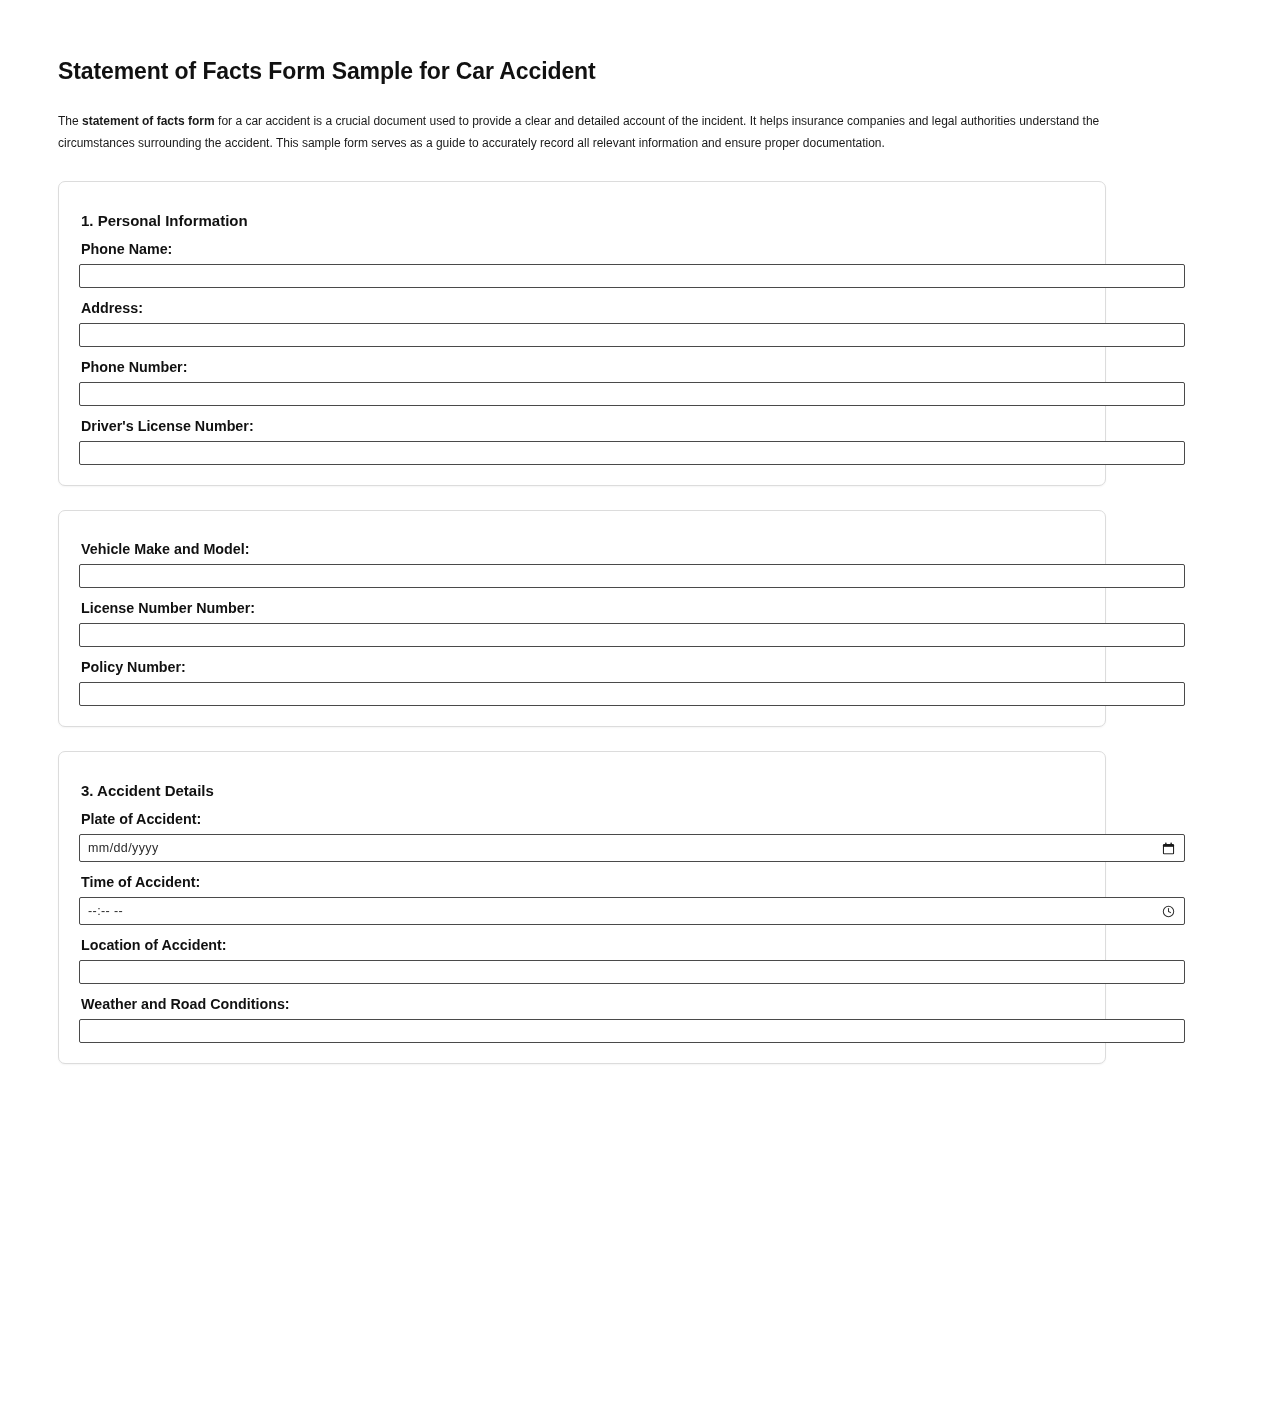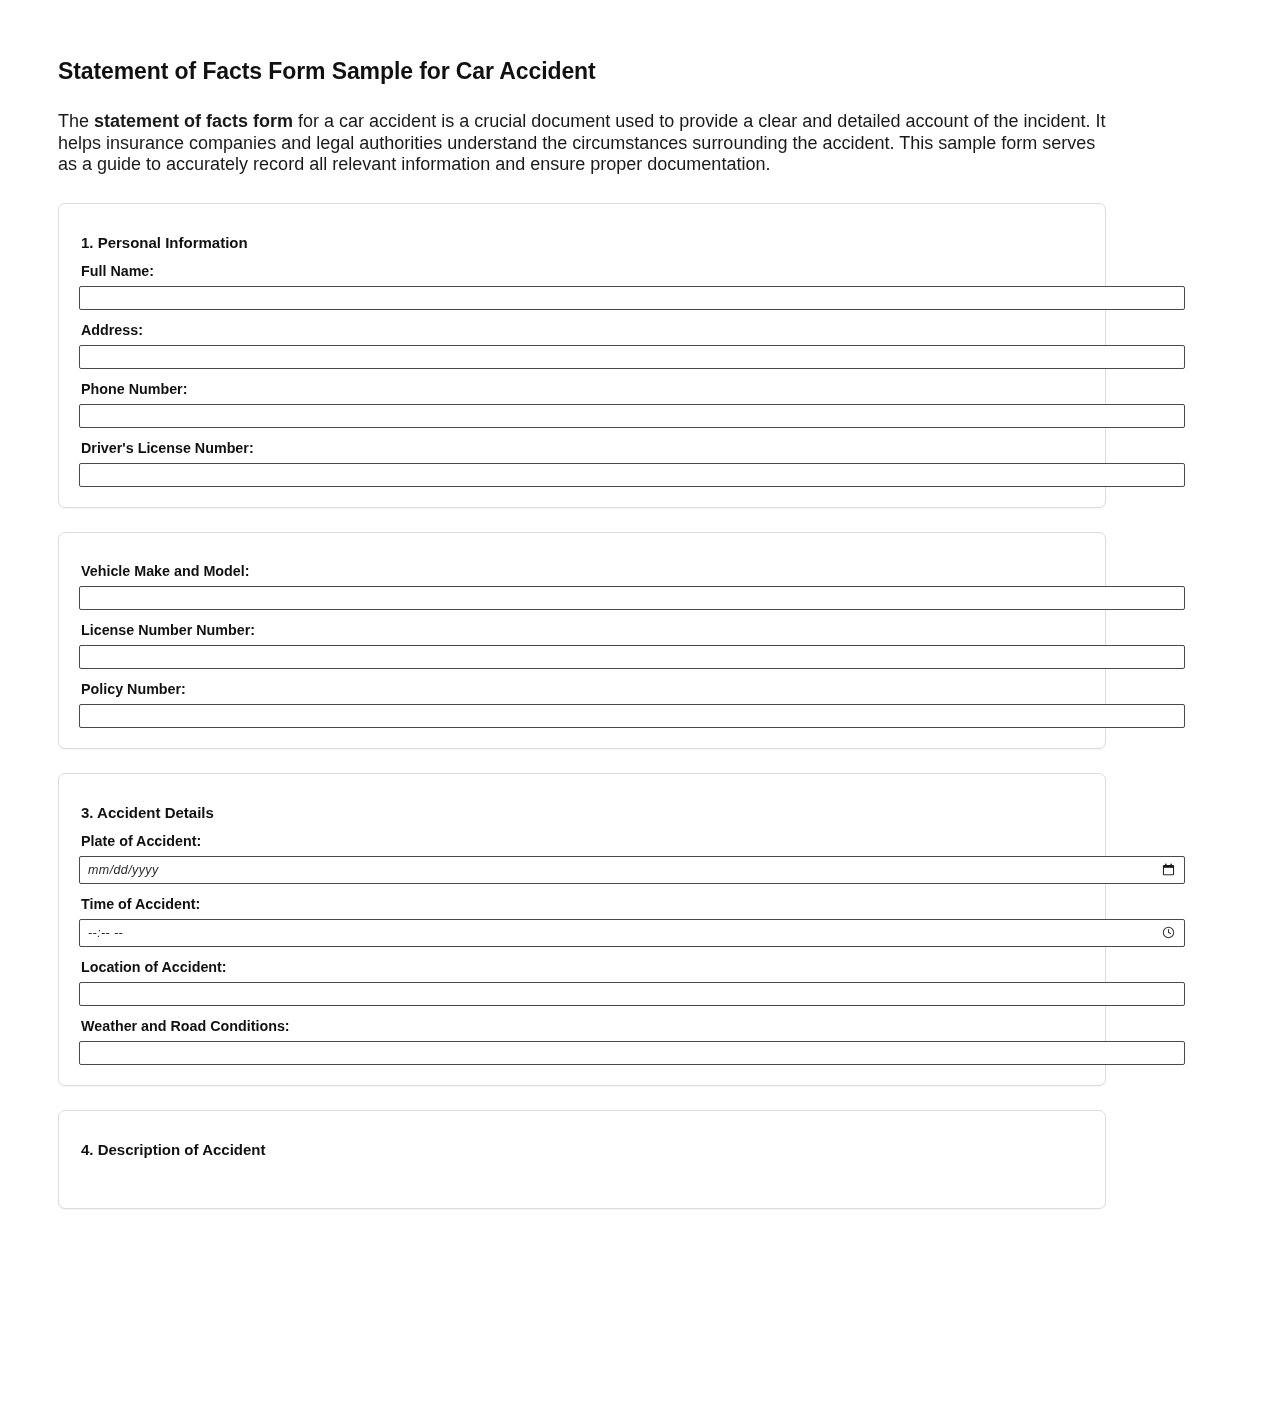--- a/index.html
+++ b/index.html
@@ -25,21 +25,21 @@
   .page-title {
     font-size: 23px;
     font-weight: bold;
     color: #111111;
     margin: 0;
     padding-top: 58px;
     letter-spacing: -0.1px;
   }
 
   .intro {
-    font-size: 18px;
+    font-size: 12px;
     line-height: 21.5px;
     color: #1a1a1a;
     margin: 0;
     padding-top: 26px;
     max-width: 1132px;
   }
   .intro b { font-weight: bold; }
 
   .cards {
     padding-top: 27px;
@@ -93,21 +93,20 @@
   .picker-input {
     position: relative;
     width: 1106px;
     height: 28px;
     border: 1px solid #4a4a4a;
     border-radius: 2px;
     background: #ffffff;
     display: flex;
     align-items: center;
     padding: 0 8px 0 8px;
-    font-style: italic;
   }
 
   .picker-text {
     font-family: "Liberation Sans", sans-serif;
     font-size: 12.5px;
     color: #2b2b2b;
     letter-spacing: 0.4px;
     white-space: pre;
   }
 
@@ -138,21 +137,21 @@
   <h1 class="page-title">Statement of Facts Form Sample for Car Accident</h1>
 
   <p class="intro"><span>The </span><b>statement of facts form</b><span> for a car accident is a crucial document used to provide a clear and detailed account of the incident. It helps insurance companies and legal authorities understand the circumstances surrounding the accident. This sample form serves as a guide to accurately record all relevant information and ensure proper documentation.</span></p>
 
   <div class="cards">
 
     <div class="card">
       <div class="section-heading">1. Personal Information</div>
 
       <div class="field">
-        <label class="field-label">Full Name:</label>
+        <label class="field-label">Phone Name:</label>
         <input class="text-input" type="text" placeholder="" style="">
       </div>
 
       <div class="field">
         <label class="field-label">Address:</label>
         <input class="text-input" type="text" placeholder="" style="">
       </div>
 
       <div class="field">
         <label class="field-label">Phone Number:</label>
@@ -220,18 +219,15 @@
         <label class="field-label">Location of Accident:</label>
         <input class="text-input" type="text" placeholder="" style="">
       </div>
 
       <div class="field">
         <label class="field-label">Weather and Road Conditions:</label>
         <input class="text-input" type="text" placeholder="" style="">
       </div>
     </div>
 
-    <div class="card card-clipped">
-      <div class="section-heading">4. Description of Accident</div>
-    </div>
 
   </div>
 </div>
 
 </body></html>

